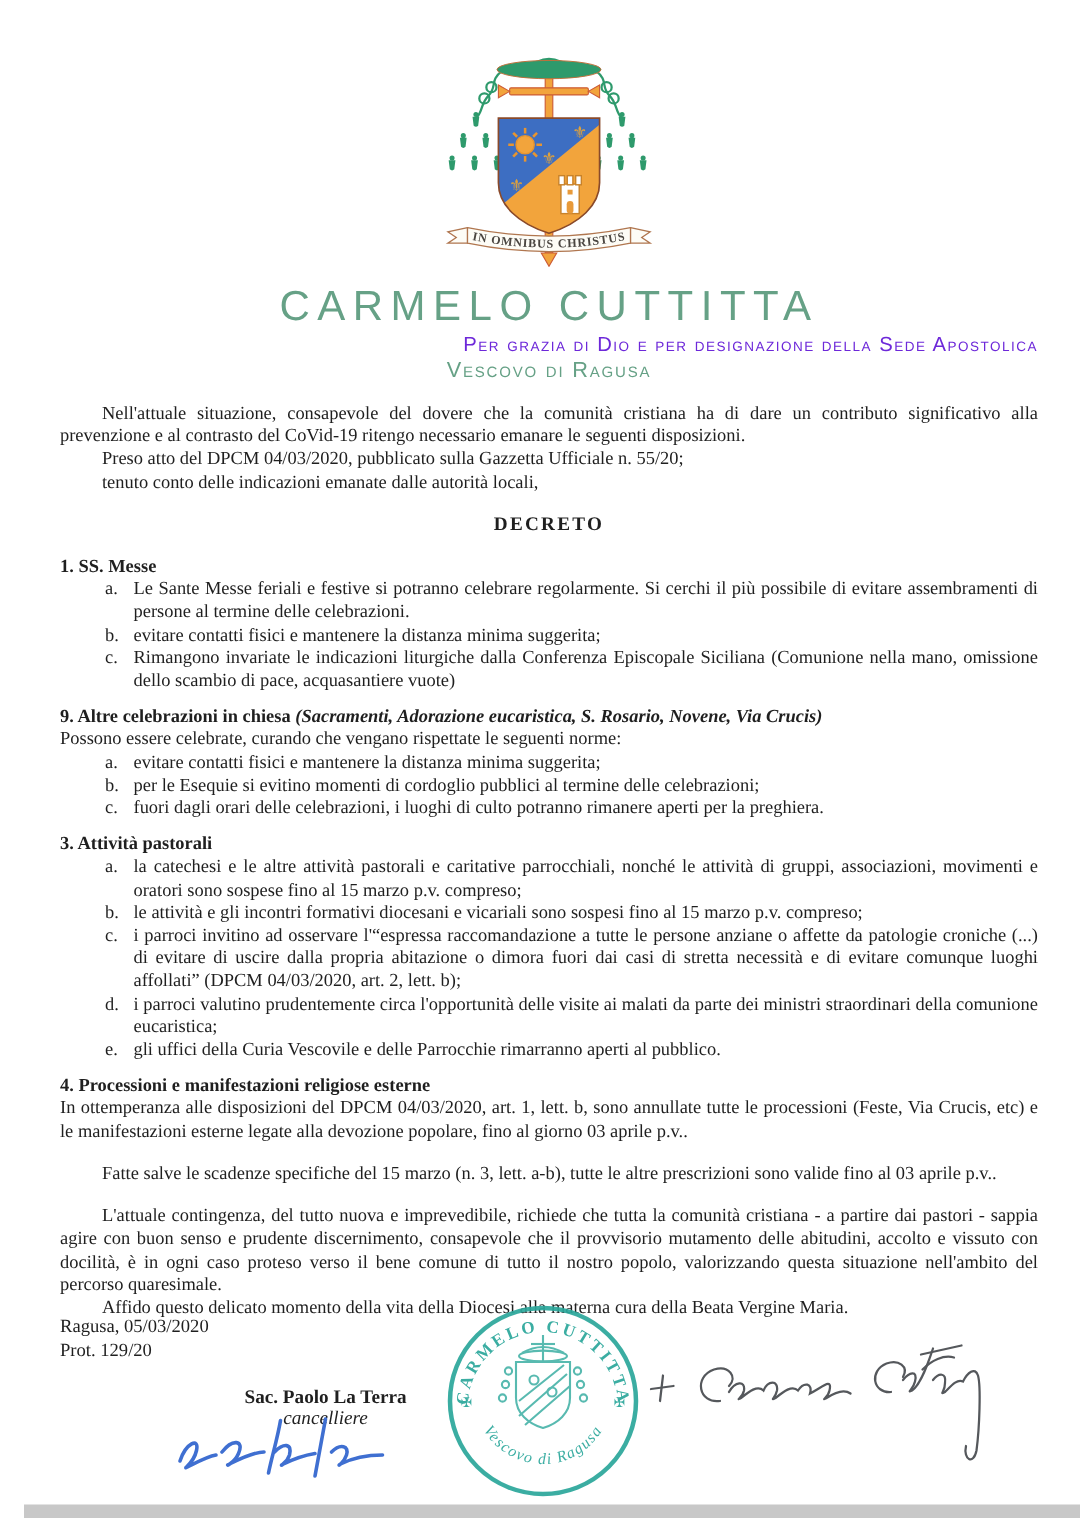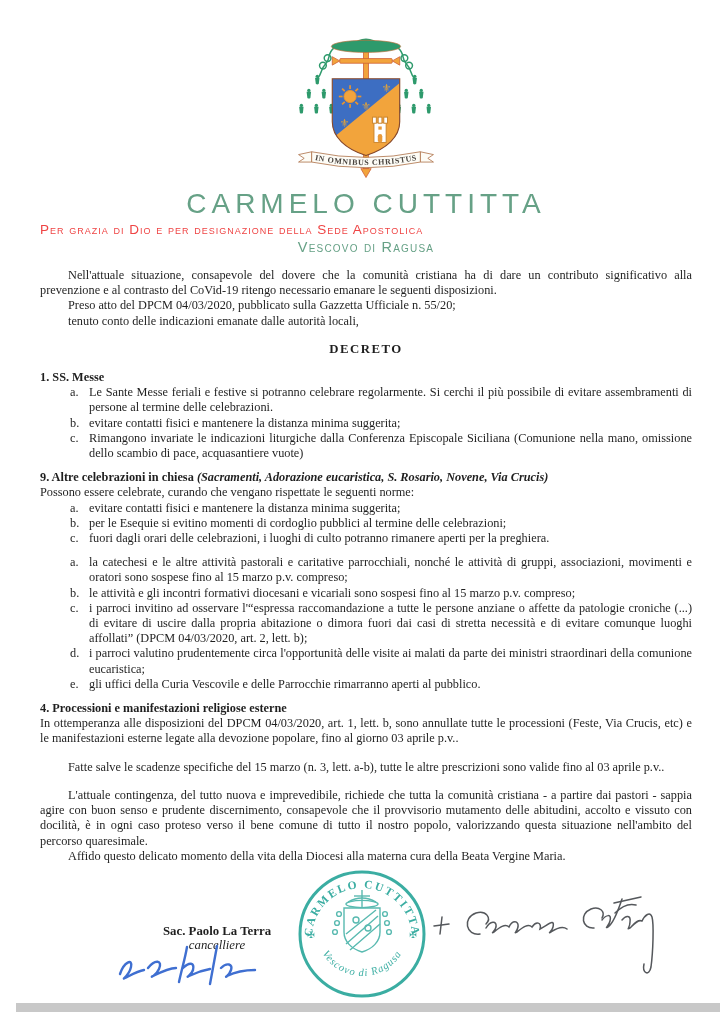--- a/index.html
+++ b/index.html
@@ -10,22 +10,22 @@
   .content { position:absolute; left:40px; top:0; width:652px; }
 
   
   .crest-wrap { text-align:center; margin-top:30px; line-height:0; }
   .title {
     margin:10px 0 2px; text-align:center;
     font-family:"Liberation Sans", sans-serif; font-weight:400;
     font-size:28px; letter-spacing:5px; color:#66A186;
   }
   .subtitle {
-    text-align:left; font-family:"Liberation Sans", sans-serif;
-    font-variant:small-caps; font-size:13.5px; letter-spacing:1px; color:#ef4444;
+    text-align:right; font-family:"Liberation Sans", sans-serif;
+    font-variant:small-caps; font-size:13.5px; letter-spacing:1px; color:#6d28d9;
   }
   .role {
     text-align:center; font-family:"Liberation Sans", sans-serif;
     font-variant:small-caps; font-size:14.5px; letter-spacing:1.2px;
     color:#66A186; margin-top:2px;
   }
 
   
   .bodytext { margin-top:13px; font-size:12.3px; line-height:15.2px; }
   .bodytext p { margin:0; text-align:justify; }
@@ -219,20 +219,21 @@
           <span class="li-label">b.</span>
           <span class="li-text">per le Esequie si evitino momenti di cordoglio pubblici al termine delle celebrazioni;</span>
         </div>
         <div class="li">
           <span class="li-label">c.</span>
           <span class="li-text">fuori dagli orari delle celebrazioni, i luoghi di culto potranno rimanere aperti per la preghiera.</span>
         </div>
       </div>
 
       <div class="sec">
+        <p class="sec-title">3. Attività pastorali</p>
         <div class="li">
           <span class="li-label">a.</span>
           <span class="li-text">la catechesi e le altre attività pastorali e caritative parrocchiali, nonché le attività di gruppi, associazioni, movimenti e oratori sono sospese fino al 15 marzo p.v. compreso;</span>
         </div>
         <div class="li">
           <span class="li-label">b.</span>
           <span class="li-text">le attività e gli incontri formativi diocesani e vicariali sono sospesi fino al 15 marzo p.v. compreso;</span>
         </div>
         <div class="li">
           <span class="li-label">c.</span>
@@ -252,20 +253,24 @@
         <p class="sec-title">4. Processioni e manifestazioni religiose esterne</p>
         <p>In ottemperanza alle disposizioni del DPCM 04/03/2020, art. 1, lett. b, sono annullate tutte le processioni (Feste, Via Crucis, etc) e le manifestazioni esterne legate alla devozione popolare, fino al giorno 03 aprile p.v..</p>
       </div>
 
       <p class="ind gap-top">Fatte salve le scadenze specifiche del 15 marzo (n. 3, lett. a-b), tutte le altre prescrizioni sono valide fino al 03 aprile p.v..</p>
       <p class="ind gap-top">L'attuale contingenza, del tutto nuova e imprevedibile, richiede che tutta la comunità cristiana - a partire dai pastori - sappia agire con buon senso e prudente discernimento, consapevole che il provvisorio mutamento delle abitudini, accolto e vissuto con docilità, è in ogni caso proteso verso il bene comune di tutto il nostro popolo, valorizzando questa situazione nell'ambito del percorso quaresimale.</p>
       <p class="ind">Affido questo delicato momento della vita della Diocesi alla materna cura della Beata Vergine Maria.</p>
     </div>
   </div>
 
+  <div class="footer-left">
+    <div>Ragusa, 05/03/2020</div>
+    <div>Prot. 129/20</div>
+  </div>
 
   <div class="chancellor">
     <div class="chancellor-name">Sac. Paolo La Terra</div>
     <div class="chancellor-title">cancelliere</div>
   </div>
 
   <svg class="chancellor-sig" width="150" height="52" viewBox="0 0 150 52">
     <g fill="none" stroke="#3F6FD1" stroke-width="2.4" stroke-linecap="round">
       <path d="M8,36 C12,24 21,20 19,29 C17,38 9,42 13,40 C19,37 26,33 32,32"></path>
       <path d="M36,30 C43,21 51,22 47,31 C44,38 37,40 41,38 C49,34 58,30 64,30"></path>

